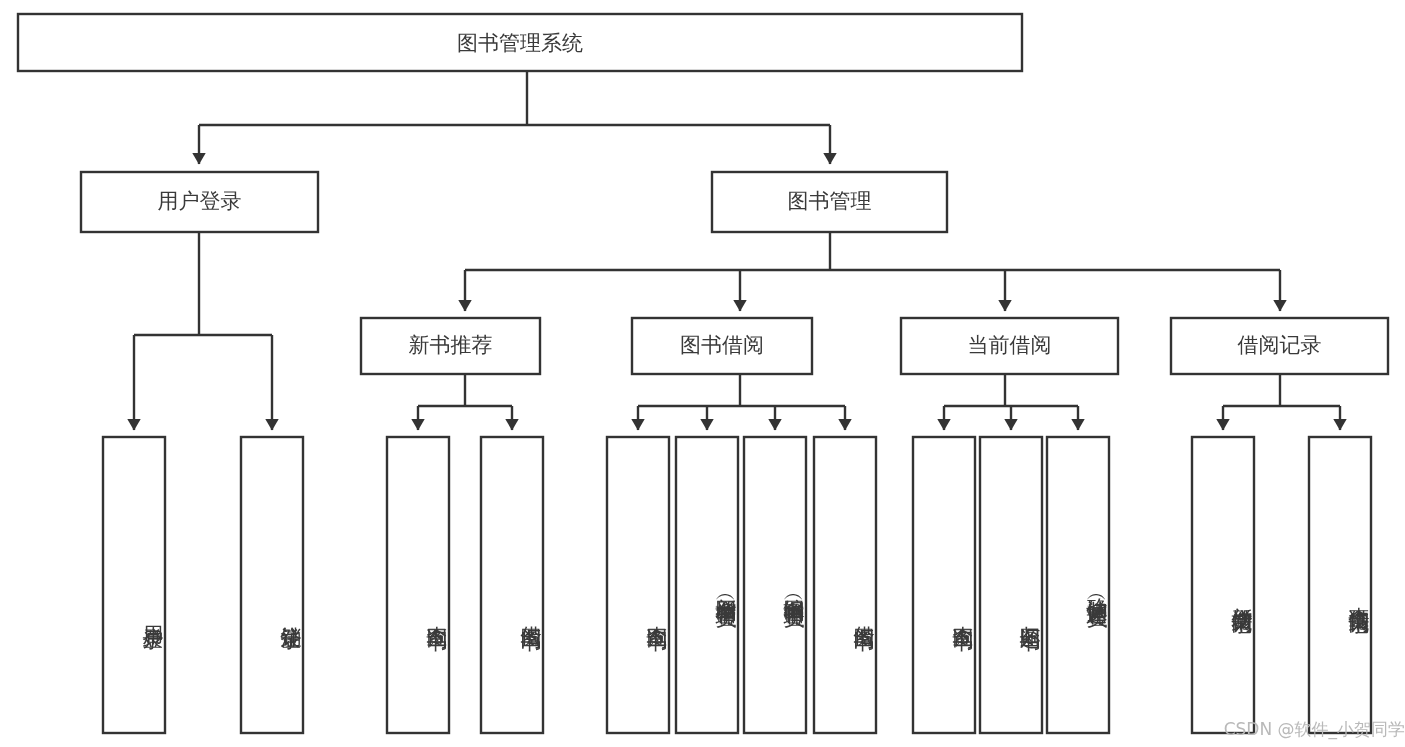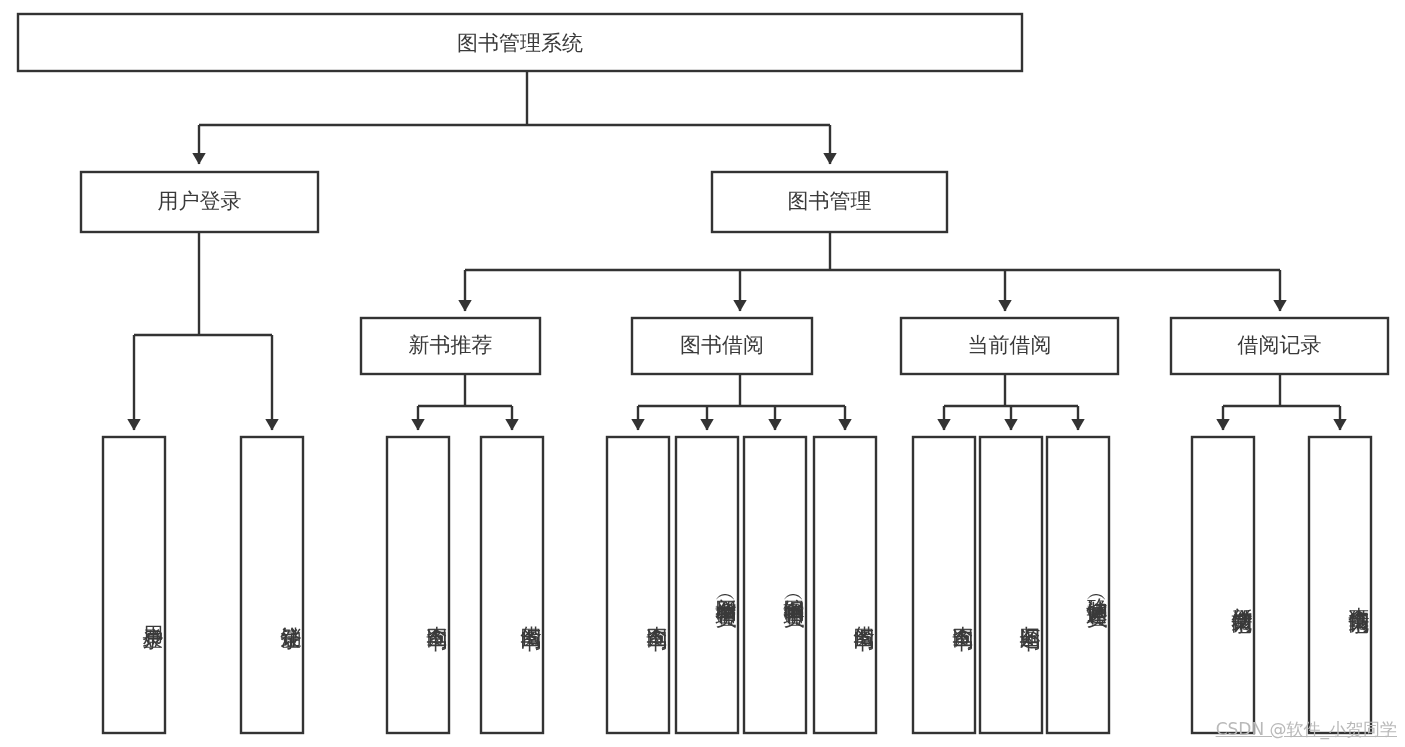--- a/index.html
+++ b/index.html
@@ -59,27 +59,26 @@
     line-height: 1.22;
     letter-spacing: 1.5px;
     display: flex;
     align-items: flex-start;
     justify-content: center;
     white-space: nowrap;
     pointer-events: none;
   }
   .watermark {
     position: absolute;
-    right: 8px;
+    right: 0;
     bottom: 6px;
     color: #b9b9b9;
     font-family: "DejaVu Sans", "Liberation Sans", sans-serif;
     font-size: 17px;
     white-space: nowrap;
-    text-decoration: underline;
   }
 </style>
 </head>
 <body>
 
 <div id="diagram-root">
 
   <svg class="canvas" viewBox="0 0 1405 747" xmlns="http://www.w3.org/2000/svg">
     <defs>
       <marker id="arrow" viewBox="0 0 12 14" refX="11.5" refY="7" markerWidth="12" markerHeight="14" orient="auto-start-reverse" markerUnits="userSpaceOnUse">

